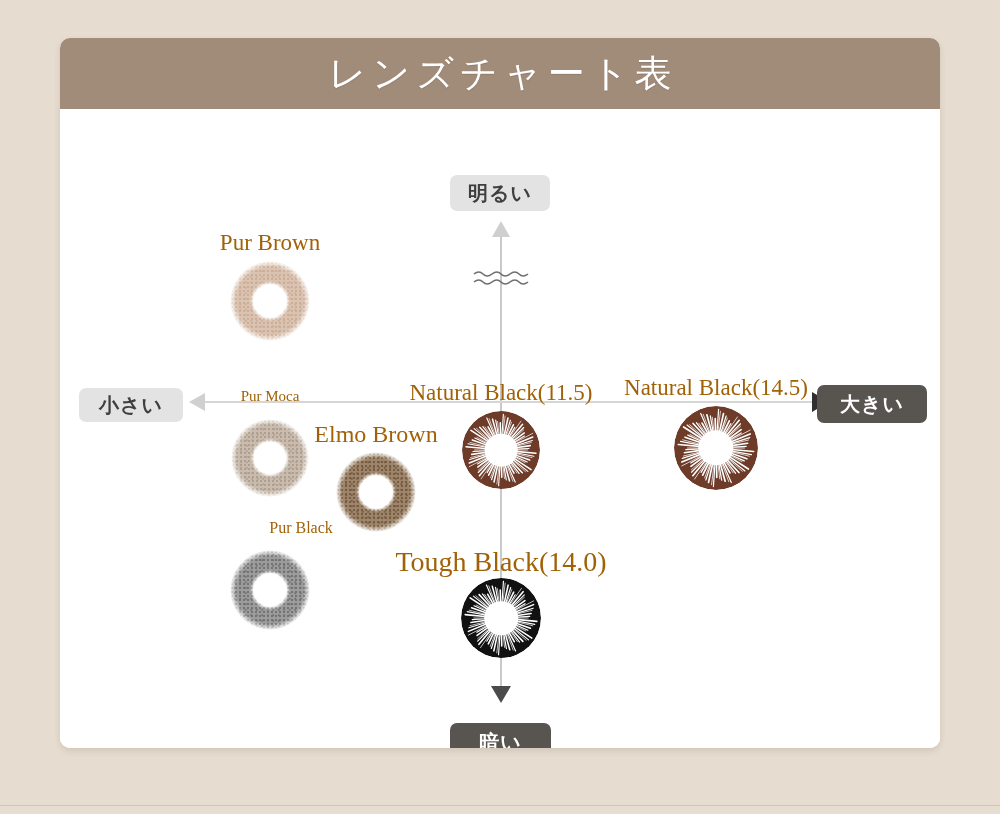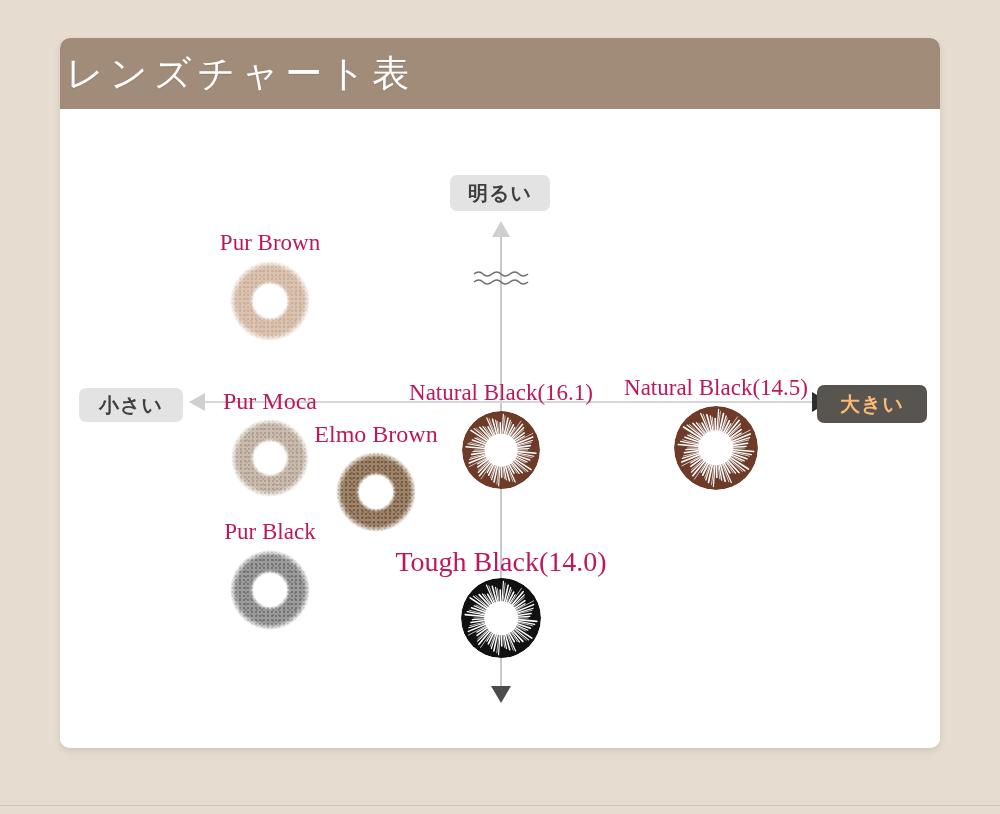--- a/index.html
+++ b/index.html
@@ -28,21 +28,21 @@
     overflow: hidden;
   }
   .card-header {
     position: absolute;
     left: 0; top: 0;
     width: 880px;
     height: 71px;
     background: #a18b79;
     display: flex;
     align-items: center;
-    justify-content: flex-start;
+    justify-content: center;
   }
   .card-title {
     color: #ffffff;
     font-size: 37px;
     letter-spacing: 6px;
     font-family: "Liberation Serif", "DejaVu Serif", serif;
     font-weight: 400;
     text-shadow: 0 1px 1px rgba(0,0,0,0.10);
     padding-left: 6px;
   }
@@ -133,37 +133,37 @@
     align-items: center;
     justify-content: center;
     white-space: nowrap;
   }
   .badge-light {
     background: #e3e3e3;
     color: #3f3f3f;
   }
   .badge-dark {
     background: #585551;
-    color: #fdba74;
+    color: #ffffff;
   }
   .badge-bright { left: 390px; top: 66px;  width: 100px; height: 36px; }
   .badge-small  { left: 19px;  top: 279px; width: 104px; height: 34px; }
   .badge-large  { left: 757px; top: 276px; width: 110px; height: 38px; }
   .badge-dim    { left: 390px; top: 614px; width: 101px; height: 38px; }
 
   
   .lens-item {
     position: absolute;
   }
   .lens-label {
     position: absolute;
     white-space: nowrap;
     font-family: "Liberation Serif", "DejaVu Serif", serif;
     font-weight: 400;
-    color: #be185d;
+    color: #a16207;
     left: 50%;
     transform: translateX(-50%);
     top: 0;
     line-height: 1;
   }
   .lens-img {
     position: absolute;
     border-radius: 50%;
     left: 50%;
     transform: translateX(-50%);
@@ -245,40 +245,41 @@
     <div class="arrow-right"></div>
 
     <svg class="axis-break" viewBox="0 0 60 22">
       <path d="M2,7 q5,-4 9,0 t9,0 t9,0 t9,0 t9,0 t9,0" fill="none" stroke="#6f6f6f" stroke-width="1.6"></path>
       <path d="M2,15 q5,-4 9,0 t9,0 t9,0 t9,0 t9,0 t9,0" fill="none" stroke="#6f6f6f" stroke-width="1.6"></path>
     </svg>
 
     <div class="badge badge-light badge-small">小さい</div>
     <div class="badge badge-light badge-bright">明るい</div>
     <div class="badge badge-dark badge-large">大きい</div>
+    <div class="badge badge-dark badge-dim">暗い</div>
 
     <div id="lens-layer">
         <div class="lens-item" style="left: 210px; top: 122px; width: 0px;">
           <div class="lens-label" style="font-size: 23px;">Pur Brown</div>
           <div class="lens-img ring" style="width: 80px; height: 80px; top: 30px; --ring-c: #dbc3b2; --spk-c: #c9ab95;"></div>
         </div>
         <div class="lens-item" style="left: 210px; top: 280px; width: 0px;">
-          <div class="lens-label" style="font-size: 24px;">Pur Moca</div>
+          <div class="lens-label" style="font-size: 15px;">Pur Moca</div>
           <div class="lens-img ring" style="width: 78px; height: 78px; top: 30px; --ring-c: #c9bcae; --spk-c: #ab9b8b;"></div>
         </div>
         <div class="lens-item" style="left: 316px; top: 313px; width: 0px;">
           <div class="lens-label" style="font-size: 24px;">Elmo Brown</div>
           <div class="lens-img ring" style="width: 80px; height: 80px; top: 30px; --ring-c: #9e8468; --spk-c: #6e5640;"></div>
         </div>
         <div class="lens-item" style="left: 210px; top: 411px; width: 0px;">
-          <div class="lens-label" style="font-size: 23px;">Pur Black</div>
+          <div class="lens-label" style="font-size: 16px; margin-left: 31px;">Pur Black</div>
           <div class="lens-img ring" style="width: 80px; height: 80px; top: 30px; --ring-c: #9c9c9c; --spk-c: #6d6d6d;"></div>
         </div>
         <div class="lens-item" style="left: 441px; top: 272px; width: 0px;">
-          <div class="lens-label" style="font-size: 23px;">Natural Black(16.1)</div>
+          <div class="lens-label" style="font-size: 23px;">Natural Black(11.5)</div>
           <div class="lens-img burst" style="width: 78px; height: 78px; top: 30px; --disc-c: #6e3b28;">
             <div class="disc"></div>
             <svg viewBox="0 0 100 100" class="rays">
               <g>
                 <line x1="67.00" y1="50.00" x2="84.00" y2="50.00" stroke="#ffffff" stroke-width="0.90" stroke-linecap="round"></line>
                 <line x1="68.92" y1="51.77" x2="94.80" y2="54.20" stroke="#ffffff" stroke-width="2.00" stroke-linecap="round"></line>
                 <line x1="70.63" y1="53.91" x2="92.25" y2="58.00" stroke="#ffffff" stroke-width="1.45" stroke-linecap="round"></line>
                 <line x1="67.48" y1="54.31" x2="89.81" y2="59.81" stroke="#ffffff" stroke-width="0.90" stroke-linecap="round"></line>
                 <line x1="68.89" y1="56.58" x2="86.83" y2="62.83" stroke="#ffffff" stroke-width="2.00" stroke-linecap="round"></line>
                 <line x1="65.46" y1="57.07" x2="83.65" y2="65.38" stroke="#ffffff" stroke-width="1.45" stroke-linecap="round"></line>

